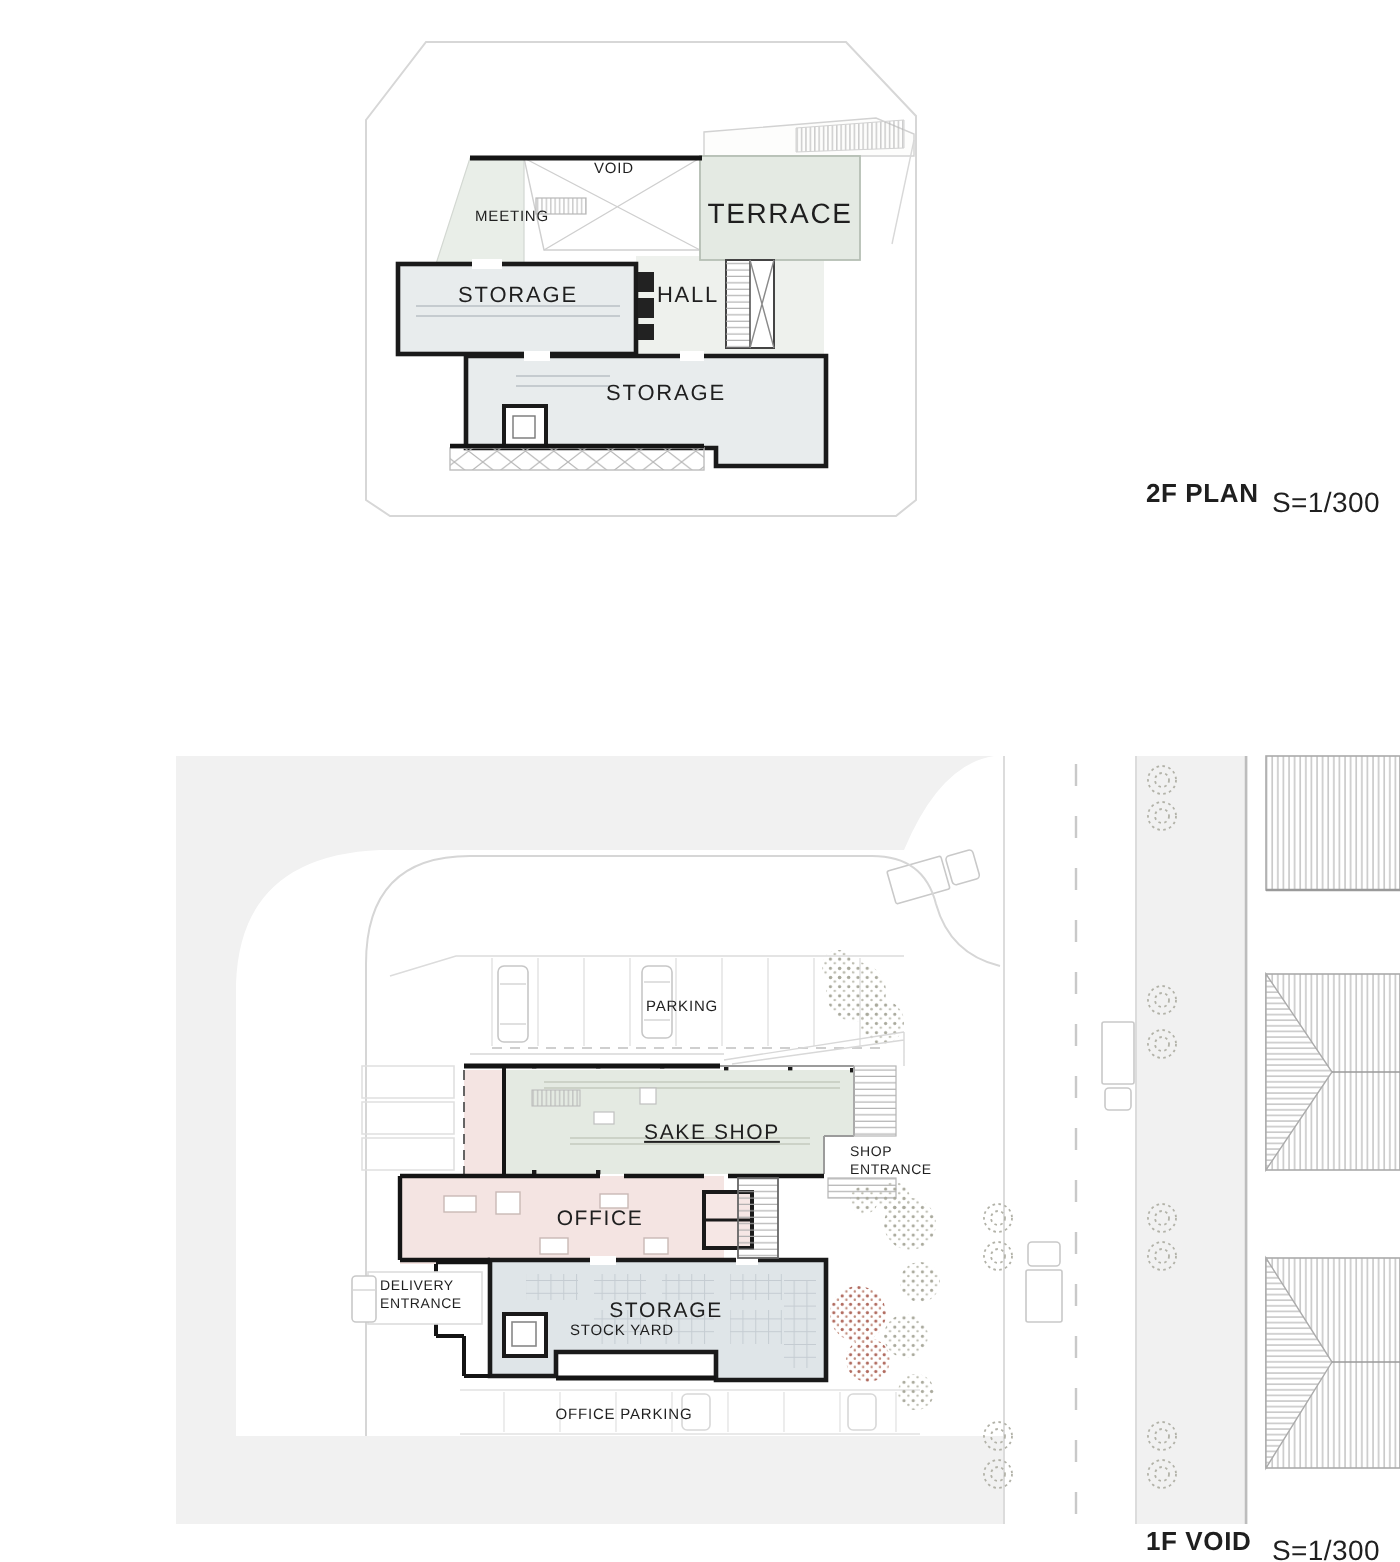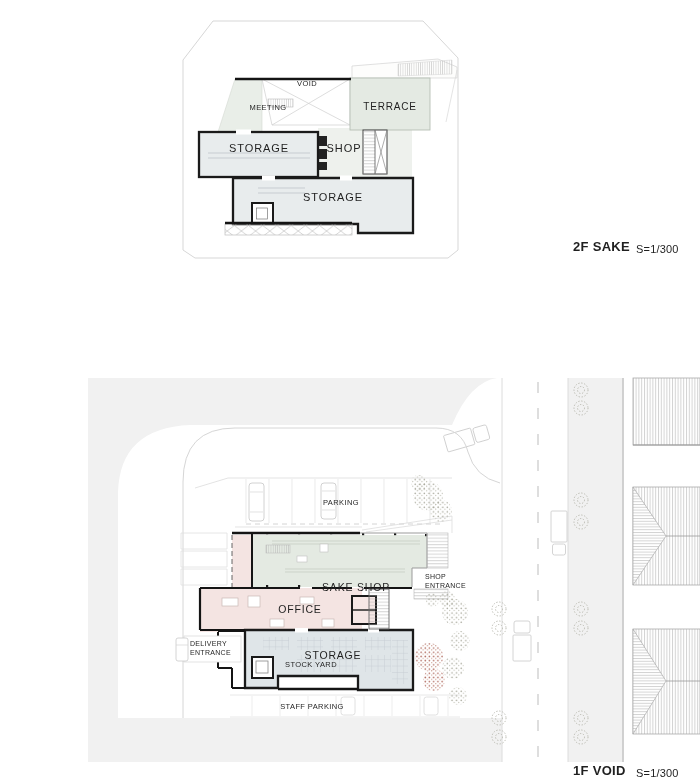--- a/index.html
+++ b/index.html
@@ -4,25 +4,25 @@
 <style>
   html,body{margin:0;padding:0;background:#ffffff;}
   .canvas{position:relative;width:700px;height:781px;background:#ffffff;overflow:hidden;
           font-family:"Liberation Sans",sans-serif;color:#1f1f1f;}
   .canvas svg{position:absolute;left:0;top:0;}
   .lbl{position:absolute;transform:translate(-50%,-50%);white-space:pre-line;
        color:#1f1f1f;line-height:1.25;}
   .lbl-left{position:absolute;transform:none;white-space:pre-line;color:#1f1f1f;line-height:1.3;}
   .fs7{font-size:7px;letter-spacing:0.3px;}
   .fs75{font-size:7.5px;letter-spacing:0.4px;}
-  .fs10{font-size:10px;letter-spacing:0.8px;}
+  .fs10{font-size:14px;letter-spacing:0.8px;}
   .fs105{font-size:10.5px;letter-spacing:0.8px;}
   .fs11{font-size:11px;letter-spacing:0.9px;}
   .plan-title{font-size:13px;font-weight:bold;letter-spacing:0.3px;}
-  .plan-scale{font-size:11px;letter-spacing:0.2px;}
+  .plan-scale{font-size:14px;letter-spacing:0.2px;}
 </style>
 </head>
 <body>
 
 <div class="canvas">
 
 <svg width="700" height="781" viewBox="0 0 700 781">
 <defs>
   <pattern id="hv" patternUnits="userSpaceOnUse" width="2.8" height="12">
           <path d="M0.5,0V12" stroke="#a6a6a6" stroke-width="0.5"></path>
@@ -262,37 +262,37 @@
     <circle cx="432" cy="600" r="7" fill="url(#dotsg)"></circle>
     <circle cx="460" cy="641" r="10" fill="url(#dotsg)"></circle>
     <circle cx="453" cy="668" r="11" fill="url(#dotsg)"></circle>
     <circle cx="458" cy="696" r="9" fill="url(#dotsg)"></circle>
     <circle cx="429" cy="657" r="14" fill="url(#dotsr)"></circle>
     <circle cx="434" cy="680" r="11" fill="url(#dotsr)"></circle>
   </g>
 </g>
 </svg>
 
-<div class="lbl fs75" style="left:250px;top:108px;padding-left:36px;">MEETING</div>
+<div class="lbl fs75" style="left:238px;top:108px;padding-left:36px;">MEETING</div>
 <div class="lbl fs75" style="left:307px;top:84px;">VOID</div>
 <div class="lbl fs10" style="left:390px;top:107px;">TERRACE</div>
 <div class="lbl fs11" style="left:259px;top:149px;">STORAGE</div>
-<div class="lbl fs11" style="left:344px;top:149px;">SHOP</div>
+<div class="lbl fs11" style="left:344px;top:149px;">HALL</div>
 <div class="lbl fs11" style="left:333px;top:198px;">STORAGE</div>
 
-<div class="lbl-left plan-title" style="left:573px;top:239px;">2F SAKE</div>
+<div class="lbl-left plan-title" style="left:573px;top:239px;">2F PLAN</div>
 <div class="lbl-left plan-scale" style="left:636px;top:242px;">S=1/300</div>
 
 <div class="lbl fs75" style="left:321px;top:503px;margin-left:20px;">PARKING</div>
-<div class="lbl fs105" style="left:356px;top:588px;">SAKE SHOP</div>
+<div class="lbl fs105" style="left:356px;top:567px;text-decoration:underline;">SAKE SHOP</div>
 <div class="lbl-left fs7" style="left:425px;top:572px;">SHOP
 ENTRANCE</div>
 <div class="lbl fs105" style="left:288px;top:610px;margin-left:12px;">OFFICE</div>
 <div class="lbl-left fs7" style="left:190px;top:639px;">DELIVERY
 ENTRANCE</div>
 <div class="lbl fs105" style="left:333px;top:656px;">STORAGE</div>
 <div class="lbl fs75" style="left:311px;top:665px;">STOCK YARD</div>
-<div class="lbl fs75" style="left:312px;top:707px;">STAFF PARKING</div>
+<div class="lbl fs75" style="left:312px;top:707px;">OFFICE PARKING</div>
 
 <div class="lbl-left plan-title" style="left:573px;top:763px;">1F VOID</div>
 <div class="lbl-left plan-scale" style="left:636px;top:766px;">S=1/300</div>
 
 </div>
 
 </body></html>

